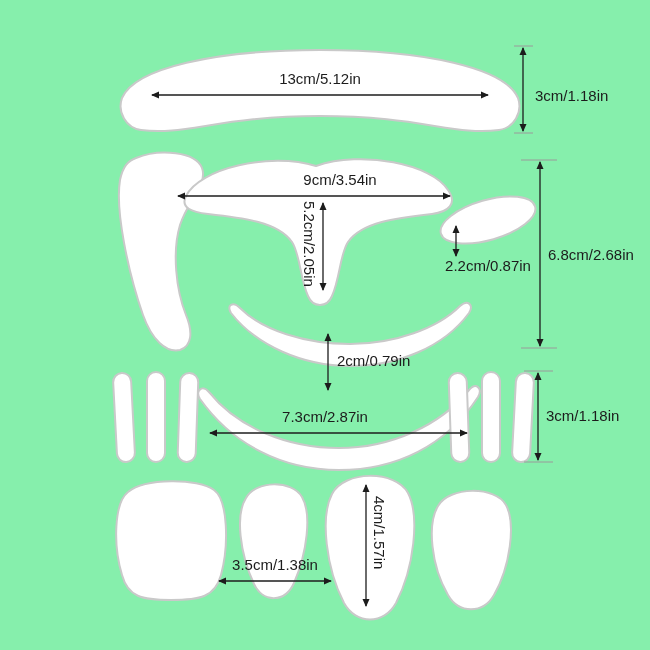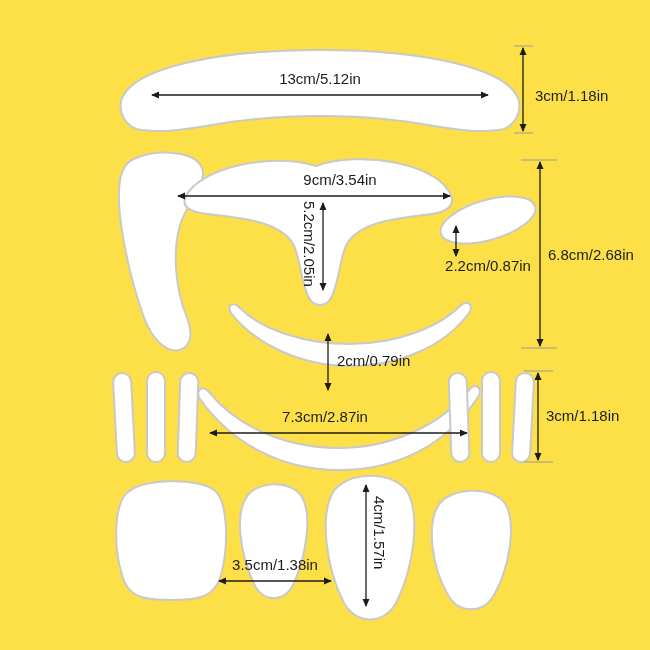--- a/index.html
+++ b/index.html
@@ -8,21 +8,21 @@
     background: #ffffff;
     width: 650px;
     height: 650px;
     overflow: hidden;
     font-family: "Liberation Sans", sans-serif;
   }
   .canvas {
     position: relative;
     width: 650px;
     height: 650px;
-    background: #fde047;
+    background: #86efac;
   }
   svg text {
     font-family: "Liberation Sans", "DejaVu Sans", sans-serif;
     font-size: 15px;
     fill: #1c1c1c;
   }
   .patch {
     fill: #ffffff;
     stroke: #c9c9c9;
     stroke-width: 2;

